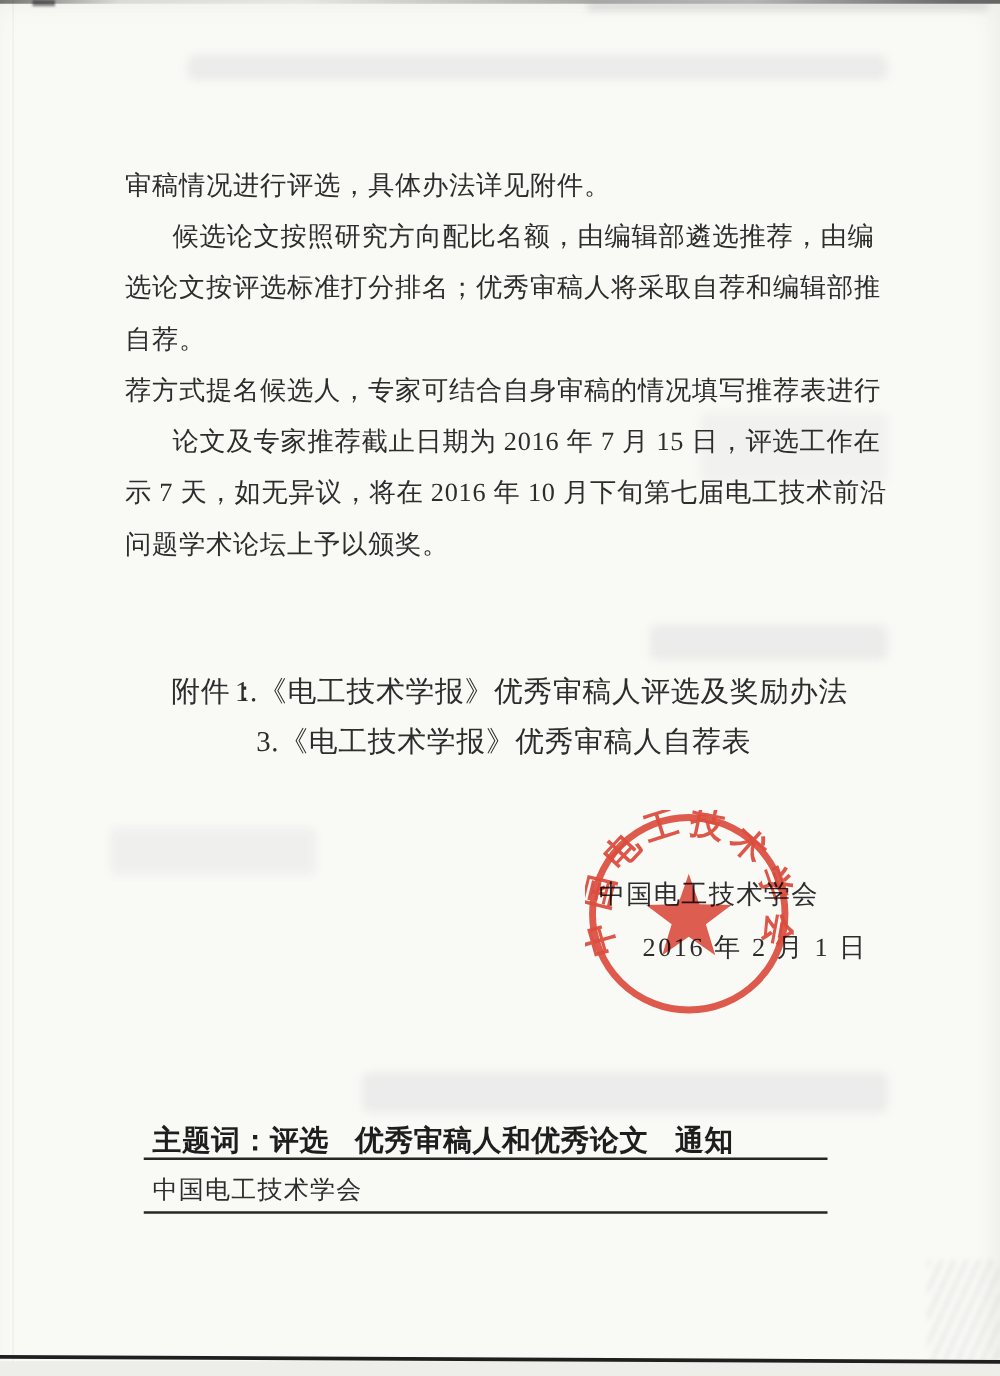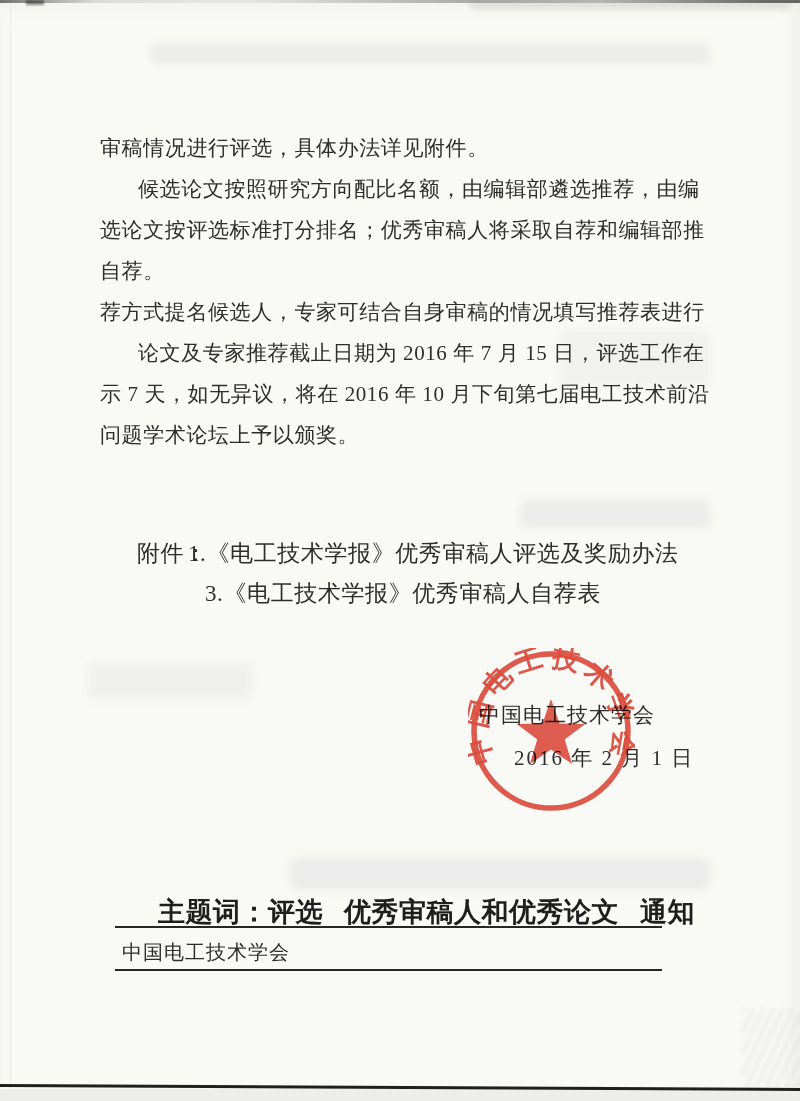--- a/index.html
+++ b/index.html
@@ -41,21 +41,21 @@
   .sig-org{position:absolute;left:479px;top:698px;height:34px;line-height:34px;
     font-size:21px;letter-spacing:1px;z-index:2;white-space:nowrap;}
   .sig-date{position:absolute;left:514px;top:741px;height:34px;line-height:34px;
     font-size:21px;letter-spacing:2px;z-index:2;white-space:nowrap;}
   .seal{position:absolute;left:468px;top:648px;width:167px;height:167px;z-index:3;
     mix-blend-mode:multiply;opacity:.9;}
   .seal svg{width:100%;height:100%;}
   
   .kw-row{position:absolute;left:122px;top:896px;height:32px;line-height:32px;
     font-family:"Liberation Sans","DejaVu Sans",sans-serif;font-weight:bold;
-    font-size:27px;letter-spacing:.5px;color:#1e1e1e;white-space:nowrap;margin-left:36px;}
+    font-size:23px;letter-spacing:.5px;color:#1e1e1e;white-space:nowrap;}
   .kw-row .term{margin-right:21px;}
   .kw-row .term:last-child{margin-right:0;}
   .rule{position:absolute;left:115px;width:547px;height:2px;background:#262626;}
   .rule-1{top:926px;}
   .rule-2{top:969px;}
   .issuer-row{position:absolute;left:122px;top:936px;width:536px;height:32px;line-height:32px;
     display:flex;justify-content:space-between;font-size:20px;letter-spacing:1px;white-space:nowrap;}
 </style>
 </head>
 <body>

